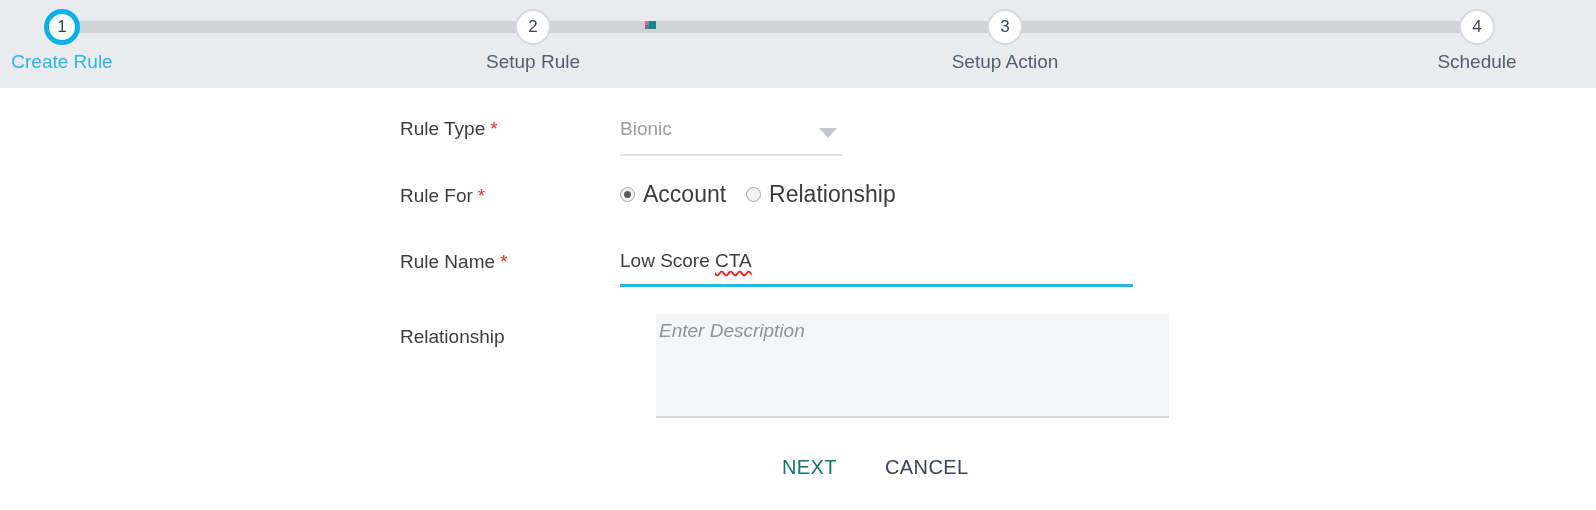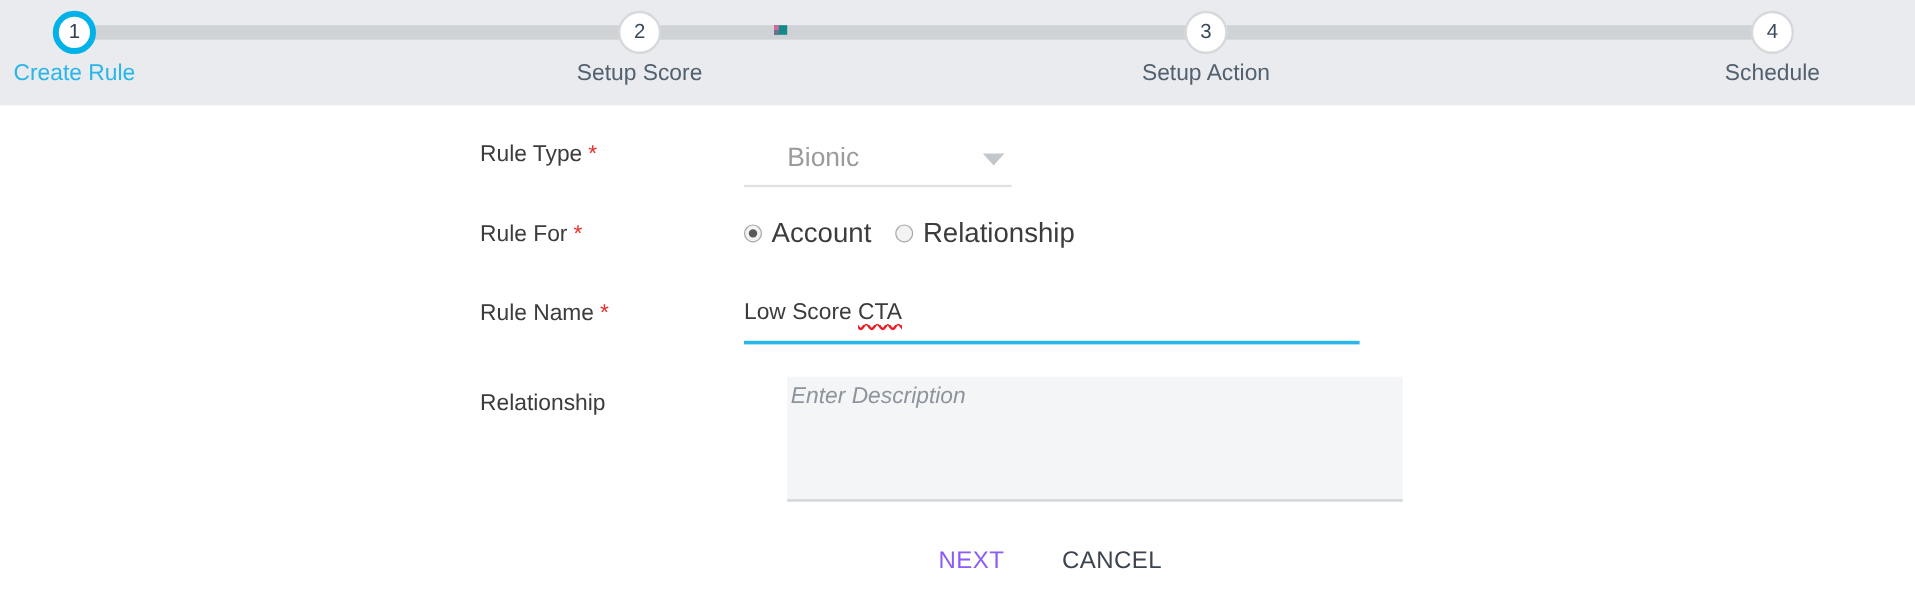--- a/index.html
+++ b/index.html
@@ -134,23 +134,22 @@
     top: 4px;
     width: 223px;
     height: 44px;
     border-bottom: 2px solid #dfe1e4;
     box-sizing: border-box;
   }
   .select-value {
     position: absolute;
     left: 0;
     top: 6px;
-    font-size: 22px;
+    font-size: 19px;
     color: #9b9b9b;
-    margin-left: 36px;
   }
   .caret {
     position: absolute;
     right: 6px;
     top: 16px;
     width: 0;
     height: 0;
     border-left: 9px solid transparent;
     border-right: 9px solid transparent;
     border-top: 10px solid #c3c6cb;
@@ -257,42 +256,42 @@
   }
   .btn {
     font-size: 20px;
     letter-spacing: 0.4px;
     background: none;
     border: none;
     padding: 0;
     cursor: pointer;
     font-family: "Liberation Sans", sans-serif;
   }
-  .btn-next { color: #8b5cf6; }
+  .btn-next { color: #0f766e; }
   .btn-cancel { color: #3c4450; }
 </style>
 </head>
 <body>
 
 <div class="stepper">
 
   <div class="stepper-track"></div>
   <div class="track-marker">
     <div class="mk-a"></div>
     <div class="mk-b"></div>
   </div>
 
   <div class="step active" id="step-1">
     <div class="step-circle">1</div>
     <div class="step-label">Create Rule</div>
   </div>
 
   <div class="step" id="step-2">
     <div class="step-circle">2</div>
-    <div class="step-label">Setup Score</div>
+    <div class="step-label">Setup Rule</div>
   </div>
 
   <div class="step" id="step-3">
     <div class="step-circle">3</div>
     <div class="step-label">Setup Action</div>
   </div>
 
   <div class="step" id="step-4">
     <div class="step-circle">4</div>
     <div class="step-label">Schedule</div>

